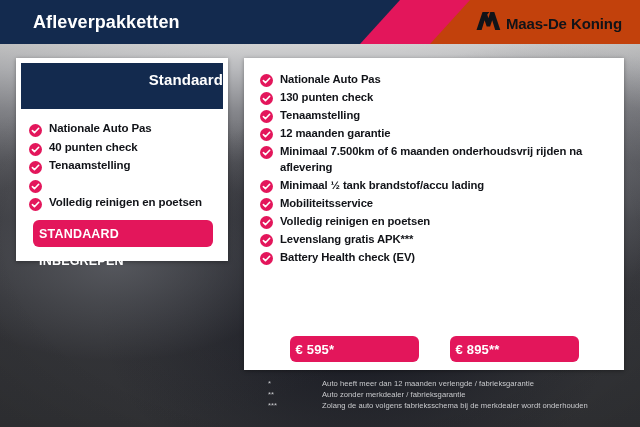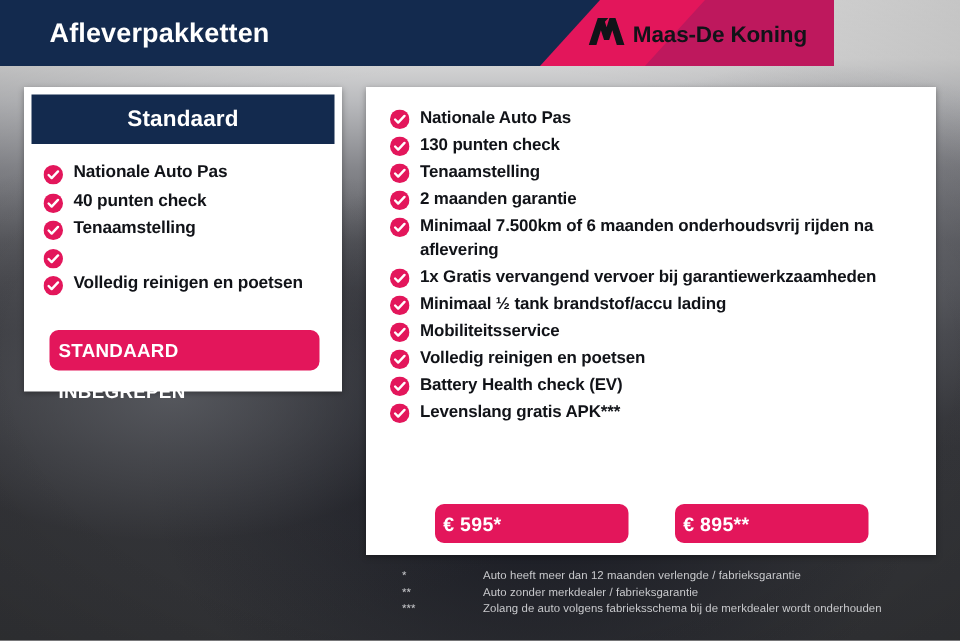--- a/index.html
+++ b/index.html
@@ -32,23 +32,23 @@
   .bg-vignette {
     position: absolute;
     inset: 0;
     background: radial-gradient(ellipse 120% 110% at 50% 55%, rgba(0,0,0,0) 40%, rgba(0,0,0,0.30) 100%);
   }
 
   
   .header {
     position: absolute;
     top: 0; left: 0;
-    width: 556px;
+    width: 640px;
     height: 44px;
-    background: #be185d;
+    background: #c2410c;
     overflow: hidden;
   }
   .header .navy-block {
     position: absolute;
     top: 0; left: 0;
     width: 420px;
     height: 44px;
     background: #132a4e;
     clip-path: polygon(0 0, 420px 0, 380px 44px, 0 44px);
   }
@@ -97,21 +97,21 @@
   .card-appr { left: 244px; top: 58px;  width: 380px; height: 312px; }
 
   .card-head {
     background: #132a4e;
     color: #ffffff;
     text-align: center;
     font-weight: bold;
     font-size: 15px;
     letter-spacing: 0.1px;
   }
-  .card-std .card-head  { margin: 5px 5px 0 5px; height: 33px; line-height: 33px; }
+  .card-std .card-head  { margin: 5px 5px 0 5px; height: 46px; line-height: 33px; text-align: right; }
   .card-appr .card-head { margin: 5px 5px 0 5px; height: 33px; line-height: 33px; }
 
   .feature-list {
     list-style: none;
     margin: 0;
     padding: 0;
   }
   .card-std .feature-list  { padding: 12px 0 0 13px; }
   .card-appr .feature-list { padding: 13px 0 0 16px; }
 
@@ -305,47 +305,38 @@
         </span>
         <span class="feature-text">Tenaamstelling</span>
       </li>
       <li class="feature-item">
         <span class="check-icon">
           <svg width="13" height="13" viewBox="0 0 16 16" aria-hidden="true">
               <circle cx="8" cy="8" r="8" fill="#e3165b"></circle>
               <path d="M4.2 8.2 L6.7 10.7 L11.9 5.3" stroke="#ffffff" stroke-width="2" fill="none" stroke-linecap="round" stroke-linejoin="round"></path>
             </svg>
         </span>
-        <span class="feature-text">2 maanden garantie</span>
+        <span class="feature-text">12 maanden garantie</span>
       </li>
       <li class="feature-item">
         <span class="check-icon">
           <svg width="13" height="13" viewBox="0 0 16 16" aria-hidden="true">
               <circle cx="8" cy="8" r="8" fill="#e3165b"></circle>
               <path d="M4.2 8.2 L6.7 10.7 L11.9 5.3" stroke="#ffffff" stroke-width="2" fill="none" stroke-linecap="round" stroke-linejoin="round"></path>
             </svg>
         </span>
         <span class="feature-text" style="max-width:330px">Minimaal 7.500km of 6 maanden onderhoudsvrij rijden na aflevering</span>
       </li>
       <li class="feature-item">
         <span class="check-icon">
           <svg width="13" height="13" viewBox="0 0 16 16" aria-hidden="true">
               <circle cx="8" cy="8" r="8" fill="#e3165b"></circle>
               <path d="M4.2 8.2 L6.7 10.7 L11.9 5.3" stroke="#ffffff" stroke-width="2" fill="none" stroke-linecap="round" stroke-linejoin="round"></path>
             </svg>
         </span>
-        <span class="feature-text">1x Gratis vervangend vervoer bij garantiewerkzaamheden</span>
-      </li>
-      <li class="feature-item">
-        <span class="check-icon">
-          <svg width="13" height="13" viewBox="0 0 16 16" aria-hidden="true">
-              <circle cx="8" cy="8" r="8" fill="#e3165b"></circle>
-              <path d="M4.2 8.2 L6.7 10.7 L11.9 5.3" stroke="#ffffff" stroke-width="2" fill="none" stroke-linecap="round" stroke-linejoin="round"></path>
-            </svg>
-        </span>
         <span class="feature-text">Minimaal ½ tank brandstof/accu lading</span>
       </li>
       <li class="feature-item">
         <span class="check-icon">
           <svg width="13" height="13" viewBox="0 0 16 16" aria-hidden="true">
               <circle cx="8" cy="8" r="8" fill="#e3165b"></circle>
               <path d="M4.2 8.2 L6.7 10.7 L11.9 5.3" stroke="#ffffff" stroke-width="2" fill="none" stroke-linecap="round" stroke-linejoin="round"></path>
             </svg>
         </span>
         <span class="feature-text">Mobiliteitsservice</span>
@@ -359,30 +350,30 @@
         </span>
         <span class="feature-text">Volledig reinigen en poetsen</span>
       </li>
       <li class="feature-item">
         <span class="check-icon">
           <svg width="13" height="13" viewBox="0 0 16 16" aria-hidden="true">
               <circle cx="8" cy="8" r="8" fill="#e3165b"></circle>
               <path d="M4.2 8.2 L6.7 10.7 L11.9 5.3" stroke="#ffffff" stroke-width="2" fill="none" stroke-linecap="round" stroke-linejoin="round"></path>
             </svg>
         </span>
+        <span class="feature-text">Levenslang gratis APK***</span>
+      </li>
+      <li class="feature-item">
+        <span class="check-icon">
+          <svg width="13" height="13" viewBox="0 0 16 16" aria-hidden="true">
+              <circle cx="8" cy="8" r="8" fill="#e3165b"></circle>
+              <path d="M4.2 8.2 L6.7 10.7 L11.9 5.3" stroke="#ffffff" stroke-width="2" fill="none" stroke-linecap="round" stroke-linejoin="round"></path>
+            </svg>
+        </span>
         <span class="feature-text">Battery Health check (EV)</span>
-      </li>
-      <li class="feature-item">
-        <span class="check-icon">
-          <svg width="13" height="13" viewBox="0 0 16 16" aria-hidden="true">
-              <circle cx="8" cy="8" r="8" fill="#e3165b"></circle>
-              <path d="M4.2 8.2 L6.7 10.7 L11.9 5.3" stroke="#ffffff" stroke-width="2" fill="none" stroke-linecap="round" stroke-linejoin="round"></path>
-            </svg>
-        </span>
-        <span class="feature-text">Levenslang gratis APK***</span>
       </li>
     </ul>
 
     <div class="price-row">
       <button class="btn-pill btn-price">€ 595*</button>
       <button class="btn-pill btn-price">€ 895**</button>
     </div>
   </div>
 
   <div class="footnotes">

